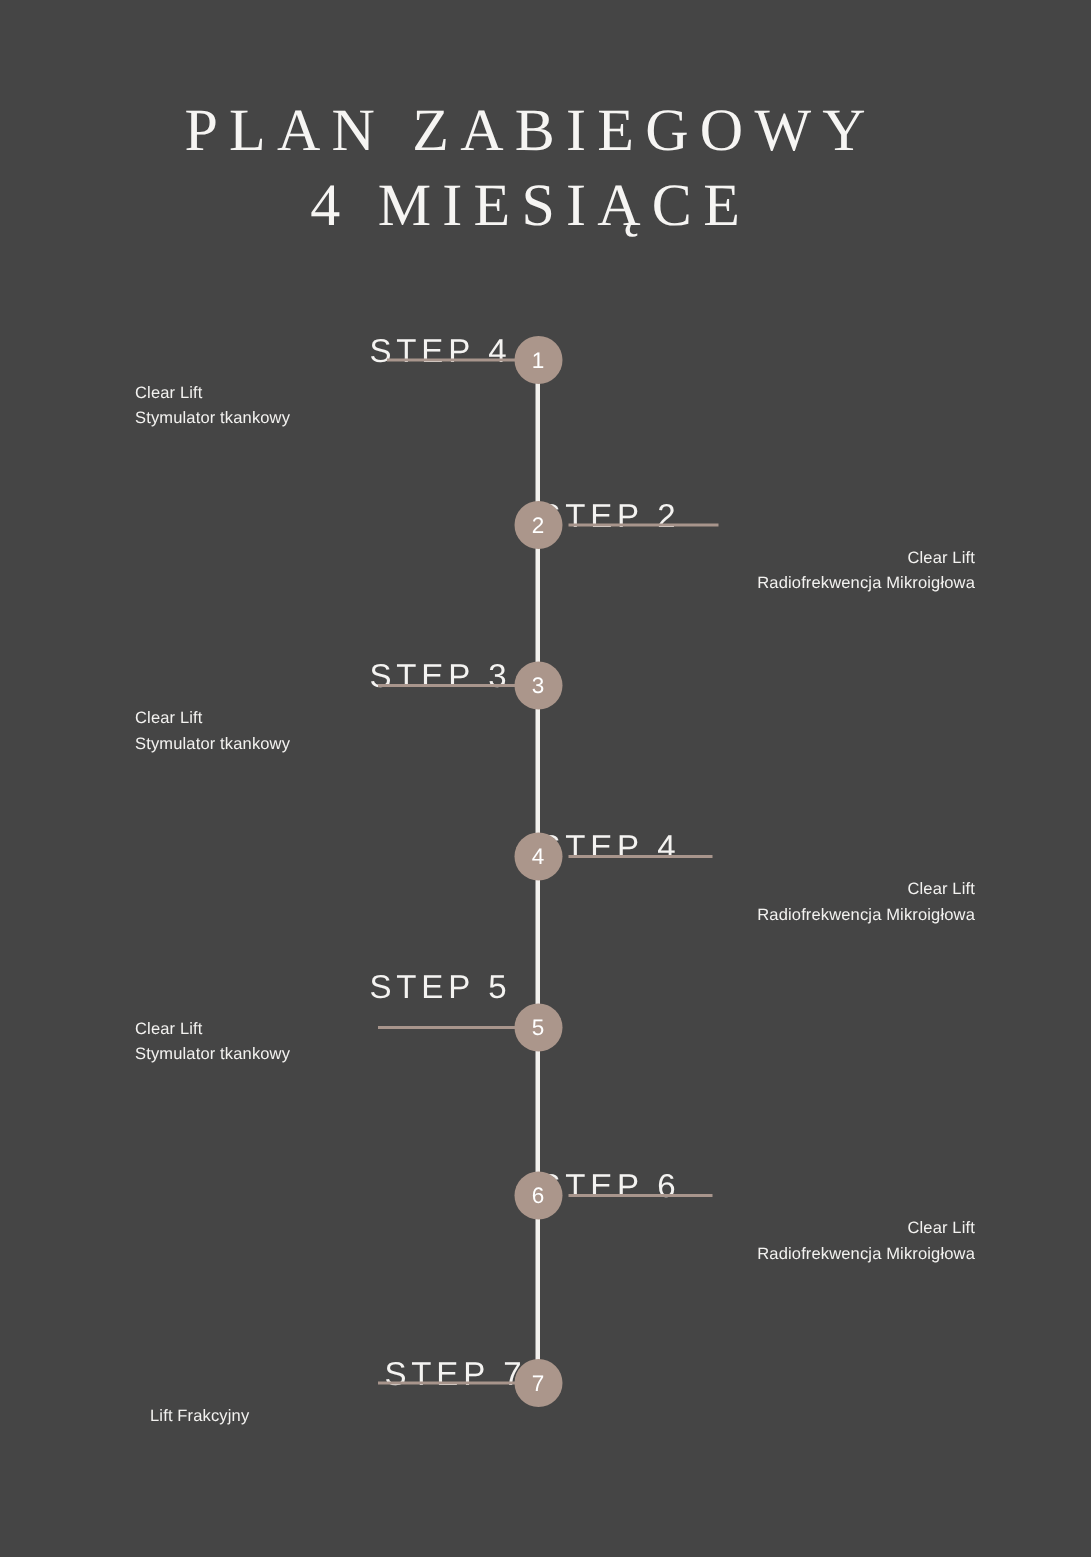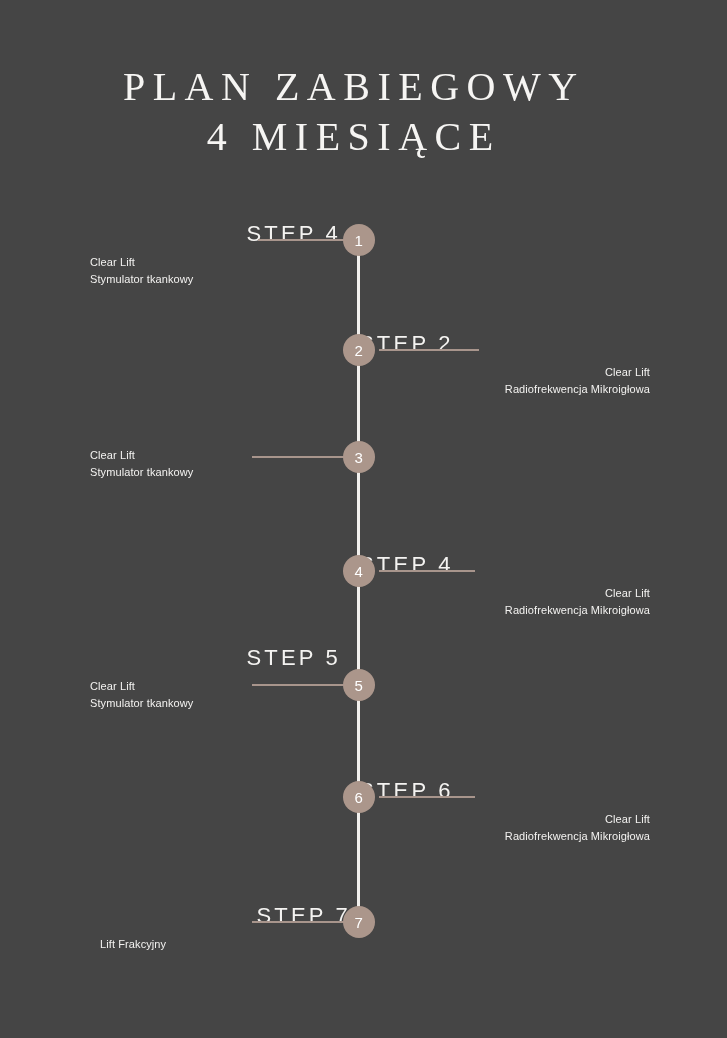--- a/index.html
+++ b/index.html
@@ -147,20 +147,21 @@
         <div class="step-sub-wrap">
           <div class="step-sub">Clear Lift</div>
           <div class="step-sub">Radiofrekwencja Mikroigłowa</div>
         </div>
       </div>
       <div class="connector left" style="top: 456px; width: 96px;"></div>
       <div class="node" style="top: 441px;">
         <span class="node-num">3</span>
       </div>
       <div class="step-text left" style="top: 439px;">
+        <div class="step-label">STEP 3</div>
         <div class="step-sub-wrap">
           <div class="step-sub">Clear Lift</div>
           <div class="step-sub">Stymulator tkankowy</div>
         </div>
       </div>
       <div class="connector right" style="top: 570px; width: 96px;"></div>
       <div class="node" style="top: 555px;">
         <span class="node-num">4</span>
       </div>
       <div class="step-text right" style="top: 553px;">

